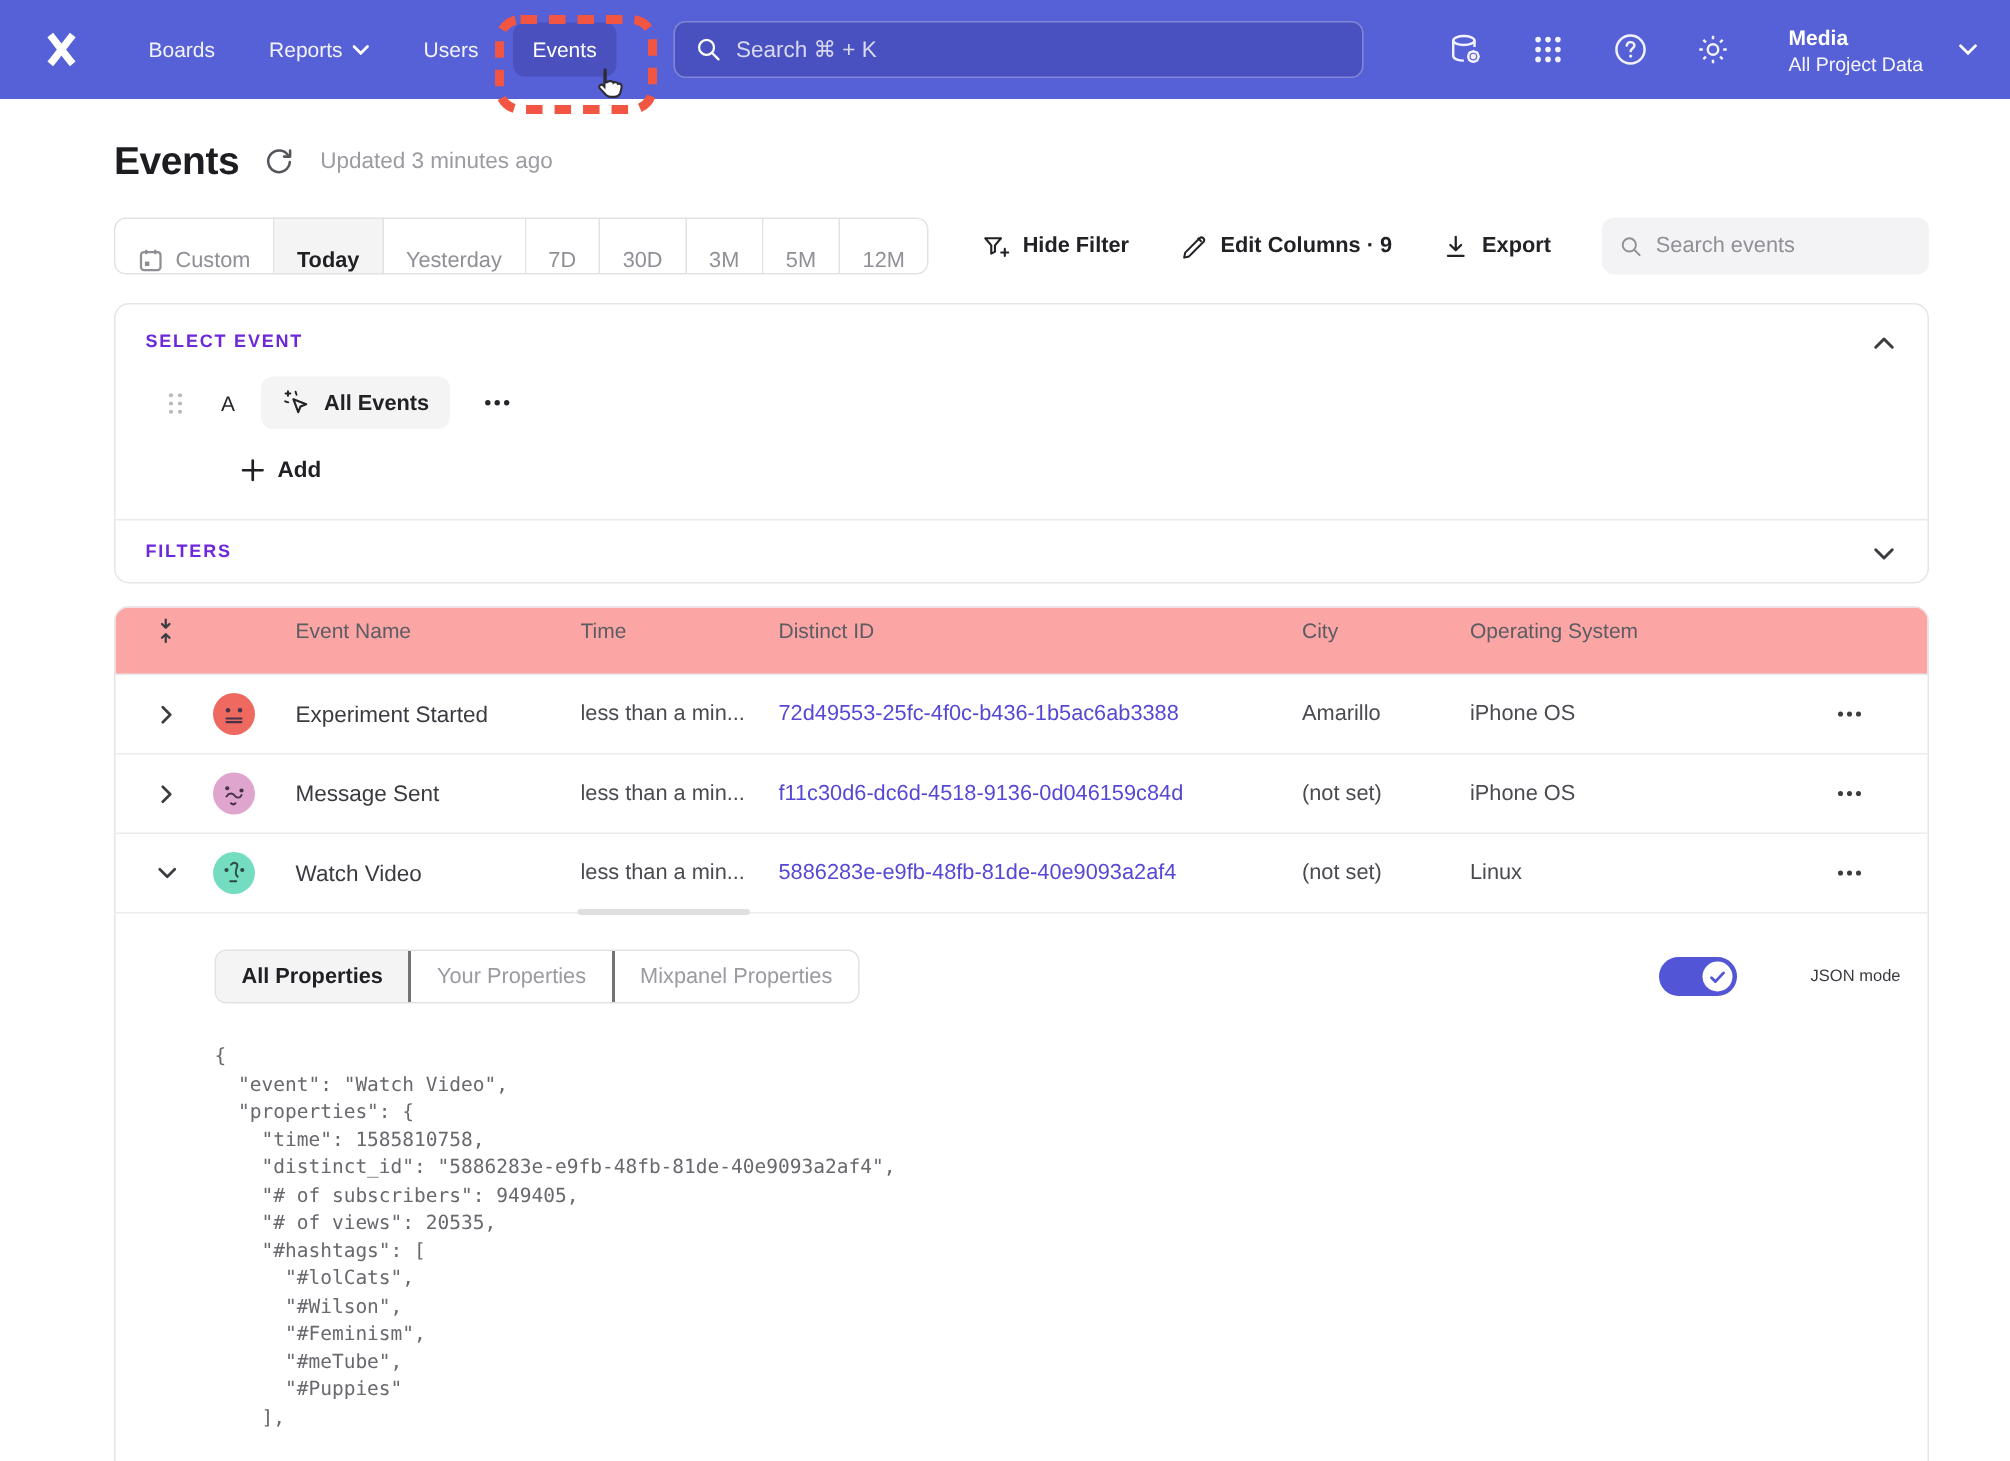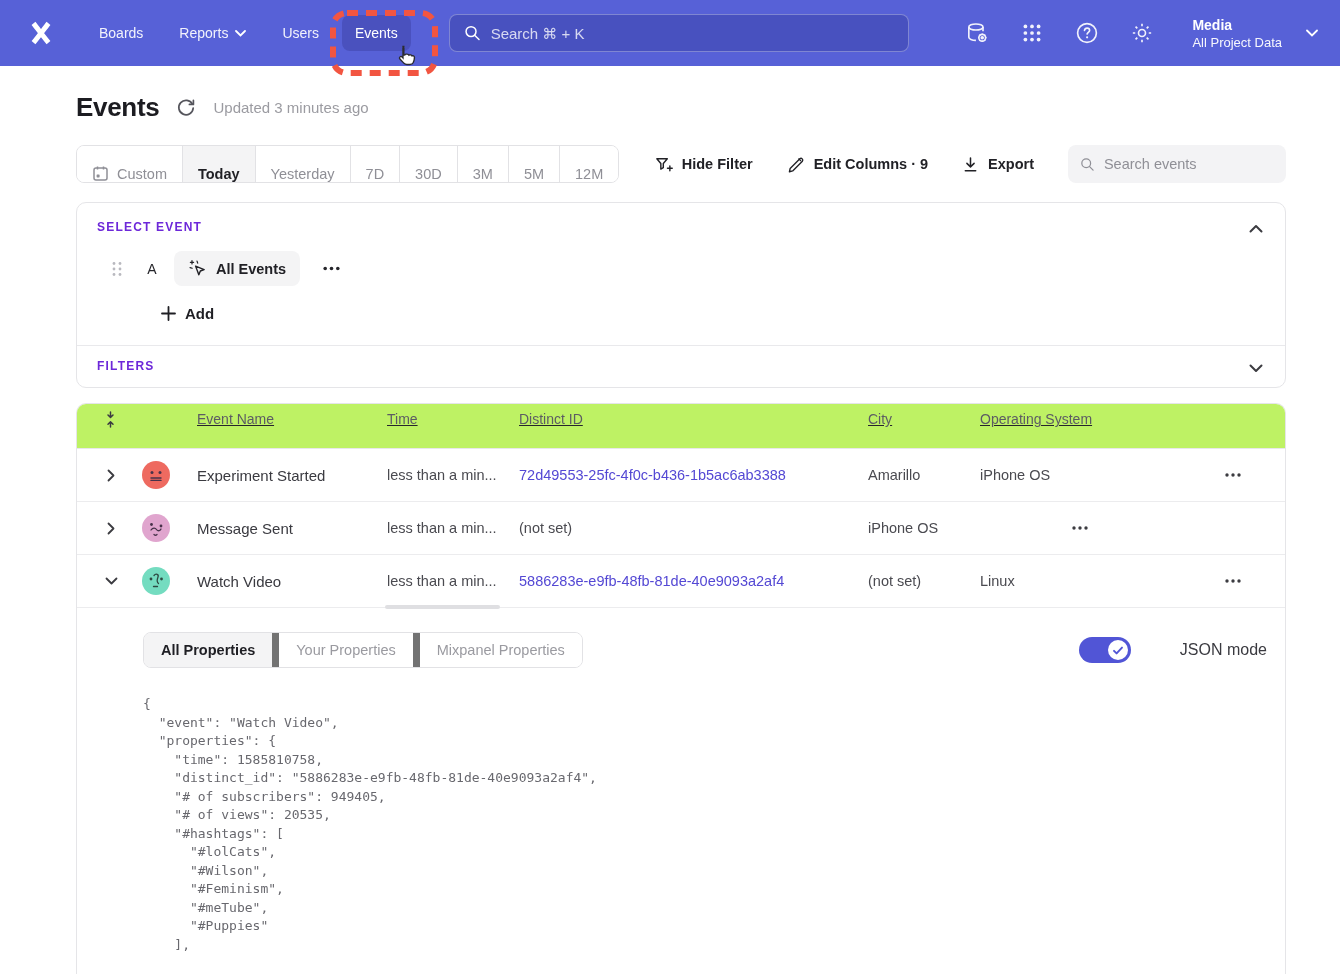--- a/index.html
+++ b/index.html
@@ -66,46 +66,46 @@
   .panel-divider { border-top:1px solid #e9e9ec; }
   .filters-section { padding:13px 20px 14px 20px; position:relative; }
 
   
   .summary { margin-top:27px; font-size:14.5px; color:#3f3f45; }
   .summary b { color:#17171c; }
 
   
   .table-card { margin-top:15px; border:1px solid #e5e5e8; border-bottom:none; border-radius:10px 10px 0 0; background:#fff; overflow:hidden; }
   .tgrid { display:grid; grid-template-columns:56px 64px 190px 132px 349px 112px 174px 1fr; align-items:center; }
-  .thead { height:45px; background:#bef264; border-bottom:1px solid #e8e8ea;text-decoration:underline; }
+  .thead { height:45px; background:#fca5a5; border-bottom:1px solid #e8e8ea; }
   .thead .th { font-size:14px; color:#5c5c63; font-weight:500; }
   .collapse-icon { grid-column:1 / span 2; justify-self:start; padding-left:27px; color:#3c3c41; cursor:pointer; height:17px; }
   .trow { height:53px; border-bottom:1px solid #ececee; position:relative; cursor:pointer; }
   .expander { justify-self:center; margin-left:12px; width:16px; height:16px; color:#3c3c41; display:flex; align-items:center; justify-content:center; }
   .avatar { justify-self:start; margin-left:9px; width:28px; height:28px; border-radius:50%; }
   .cell-name { font-size:15px; color:#3a3a40; }
   .cell { font-size:14.5px; color:#4a4a50; }
   .cell-id { font-size:14.5px; color:#5448d4; cursor:pointer; overflow:hidden; white-space:nowrap; padding-right:14px; }
   .row-actions { justify-self:center; margin-left:26px; color:#3c3c41; cursor:pointer; width:24px; height:24px;
     display:flex; align-items:center; justify-content:center; }
   .hscroll-thumb { position:absolute; left:308px; bottom:-2px; width:115px; height:4px; background:#dfdfe2; border-radius:2px; }
 
   
   .detail { padding:24px 18px 30px 66px; }
   .detail-top { display:flex; align-items:center; justify-content:space-between; }
   .tabs { display:flex; border:1px solid #e2e2e5; border-radius:8px; overflow:hidden; height:36px; }
   .tab { display:flex; align-items:center; padding:0 17px; font-size:14.5px; color:#9a9aa0; background:#fff;
-    border-right:7px solid #737373; cursor:pointer; }
+    border-right:2px solid #737373; cursor:pointer; }
   .tab:last-child { border-right:none; }
   .tab.active { background:#f4f4f5; color:#1f1f24; font-weight:700; }
   .json-toggle-group { display:flex; align-items:center; gap:15px; }
   .toggle { width:52px; height:26px; background:#5155d6; border-radius:13px; position:relative; cursor:pointer; }
   .toggle .knob { position:absolute; right:3px; top:3px; width:20px; height:20px; background:#fff; border-radius:50%;
     display:flex; align-items:center; justify-content:center; }
-  .toggle-label { font-size:16px; color:#3a3a40;margin-left:34px; }
+  .toggle-label { font-size:11px; color:#3a3a40;margin-left:34px; }
   .json-pre { margin-top:27px; font-family:"DejaVu Sans Mono","Liberation Mono",monospace; font-size:13px;
     line-height:18.5px; color:#68686e; white-space:pre; }
 </style>
 </head>
 <body>
 
 <header class="navbar">
   <div class="logo">
     <svg width="30" height="30" viewBox="0 0 28 28" fill="none">
       <path d="M7 5 C11 10 16 17 21 23" stroke="#fff" stroke-width="4.6"></path>
@@ -375,20 +375,21 @@
       <div class="avatar" style="background:#e0a5ce">
         <svg width="28" height="28" viewBox="0 0 28 28">
           <circle cx="9.5" cy="10.5" r="1.4" fill="#47324a"></circle>
             <circle cx="19" cy="12" r="1.4" fill="#47324a"></circle>
           <path d="M9 16c2-3 4.5-2 5.5-.5s3.5 2 4.5-.5" stroke="#47324a" stroke-width="1.3" fill="none" stroke-linecap="round"></path>
           <path d="M12 20.5q1.5 1.5 3 0" stroke="#47324a" stroke-width="1.3" fill="none" stroke-linecap="round"></path>
         </svg>
       </div>
       <div class="cell-name">Message Sent</div>
       <div class="cell">less than a min...</div>
+      <div class="cell-id">f11c30d6-dc6d-4518-9136-0d046159c84d</div>
       <div class="cell">(not set)</div>
       <div class="cell">iPhone OS</div>
       <div class="row-actions">
         <svg width="16" height="4" viewBox="0 0 16 4" fill="#3c3c41">
           <circle cx="2" cy="2" r="1.7"></circle>
             <circle cx="8" cy="2" r="1.7"></circle>
             <circle cx="14" cy="2" r="1.7"></circle>
         </svg>
       </div>
     </div>

